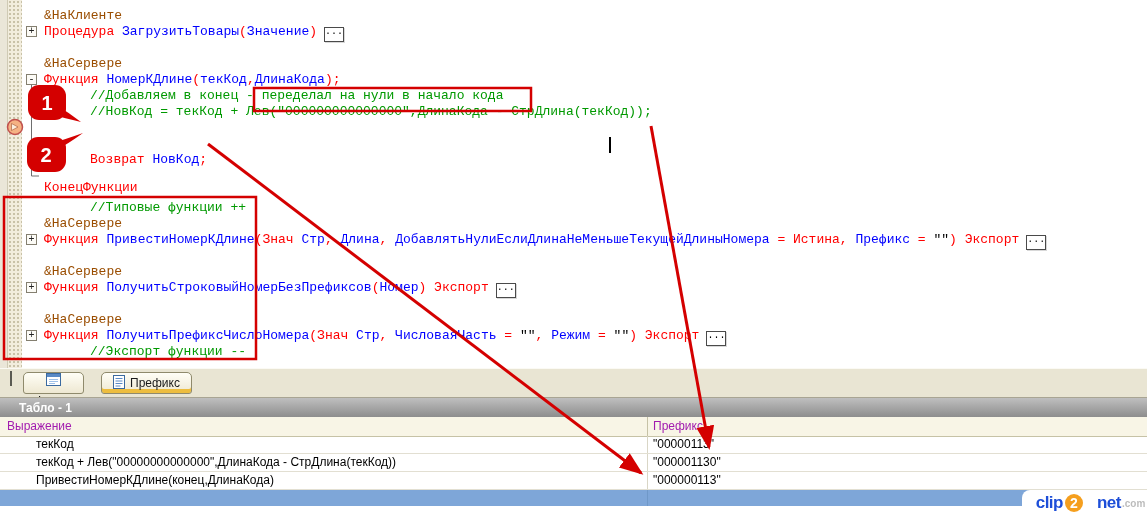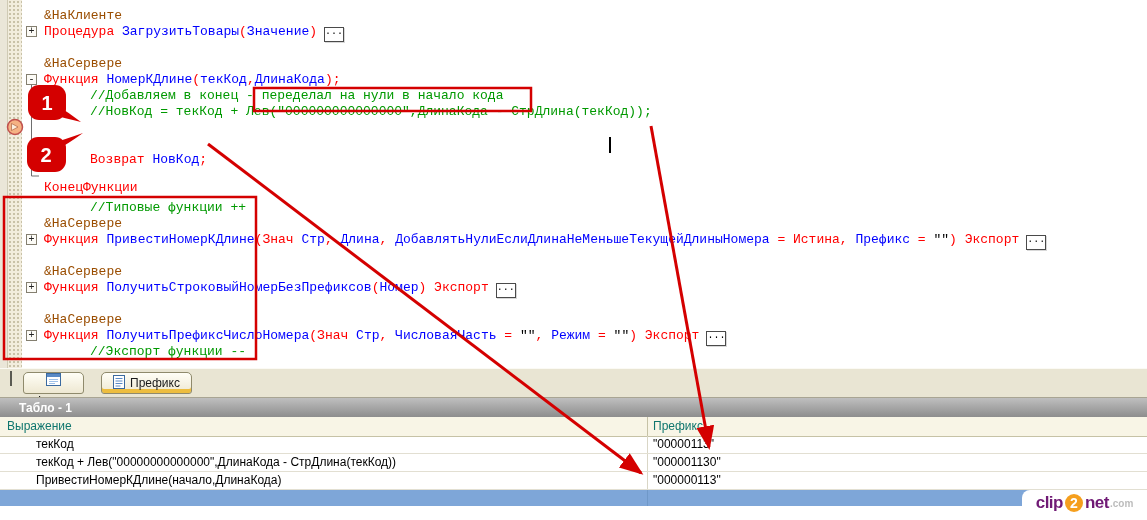--- a/index.html
+++ b/index.html
@@ -41,31 +41,31 @@
   
   .panel-title{position:absolute;left:0;top:397px;width:1147px;height:20px;box-sizing:border-box;
       background:linear-gradient(#bfbfbf,#8d8d8d);border-top:1px solid #a9a593;
       color:#fff;font-weight:bold;font-size:12px;line-height:20px;padding-left:19px;}
   .watch{position:absolute;left:0;top:417px;width:1147px;height:103px;background:#fff;font-size:12px;}
   .wrow{position:absolute;left:0;width:1147px;display:flex;}
   .wcell{box-sizing:border-box;overflow:hidden;white-space:nowrap;line-height:17px;color:#000;}
   .wexpr{width:648px;border-right:1px solid #d9d6c6;padding-left:36px;}
   .wval{flex:1;padding-left:5px;}
   .whead{top:0;height:19px;background:#f8f5e6;border-bottom:1px solid #c6c2a6;}
-  .whead .wcell{line-height:19px;color:#0f766e;}
+  .whead .wcell{line-height:19px;color:#a21caf;}
   .whead .wexpr{padding-left:7px;border-right:1px solid #c6c2a6;}
   .wbody-row{height:18px;border-bottom:1px solid #e2dfd2;box-sizing:border-box;}
   .wsel{top:73px;height:16px;background:#7ea6d8;}
   .wsel .wexpr{border-right:1px solid #6f98c8;}
 
   
   .wm{position:absolute;left:1022px;top:490px;width:125px;height:26px;background:#fff;
       border-radius:8px 0 0 0;display:flex;align-items:center;justify-content:center;gap:1px;
       font-weight:bold;font-size:17px;}
-  .wm-blue{color:#701a75;letter-spacing:-0.5px;}
+  .wm-blue{color:#1d4ed8;letter-spacing:-0.5px;margin-left:12px;}
   .wm-orange{display:inline-block;width:18px;height:18px;border-radius:50%;background:#f59f1e;
       color:#fff;font-size:14px;line-height:18px;text-align:center;margin:0 1px;}
   .wm-gray{color:#bcbcbc;font-size:10px;}
 
   
   .overlay{position:absolute;left:0;top:0;width:1147px;height:520px;pointer-events:none;z-index:40;}
 </style>
 </head>
 <body>
 
@@ -128,21 +128,21 @@
     <div id="watch-rows">
         <div class="wrow wbody-row" style="top: 19px;">
           <div class="wcell wexpr">текКод</div>
           <div class="wcell wval">"00000113"</div>
         </div>
         <div class="wrow wbody-row" style="top: 37px;">
           <div class="wcell wexpr">текКод + Лев("00000000000000",ДлинаКода - СтрДлина(текКод))</div>
           <div class="wcell wval">"000001130"</div>
         </div>
         <div class="wrow wbody-row" style="top: 55px;">
-          <div class="wcell wexpr">ПривестиНомерКДлине(начало,ДлинаКода)</div>
+          <div class="wcell wexpr">ПривестиНомерКДлине(конец,ДлинаКода)</div>
           <div class="wcell wval">"000000113"</div>
         </div>
       </div>
     <div class="wrow wsel">
       <div class="wcell wexpr"></div>
       <div class="wcell wval"></div>
     </div>
   </div>
 
   <div class="wm">

